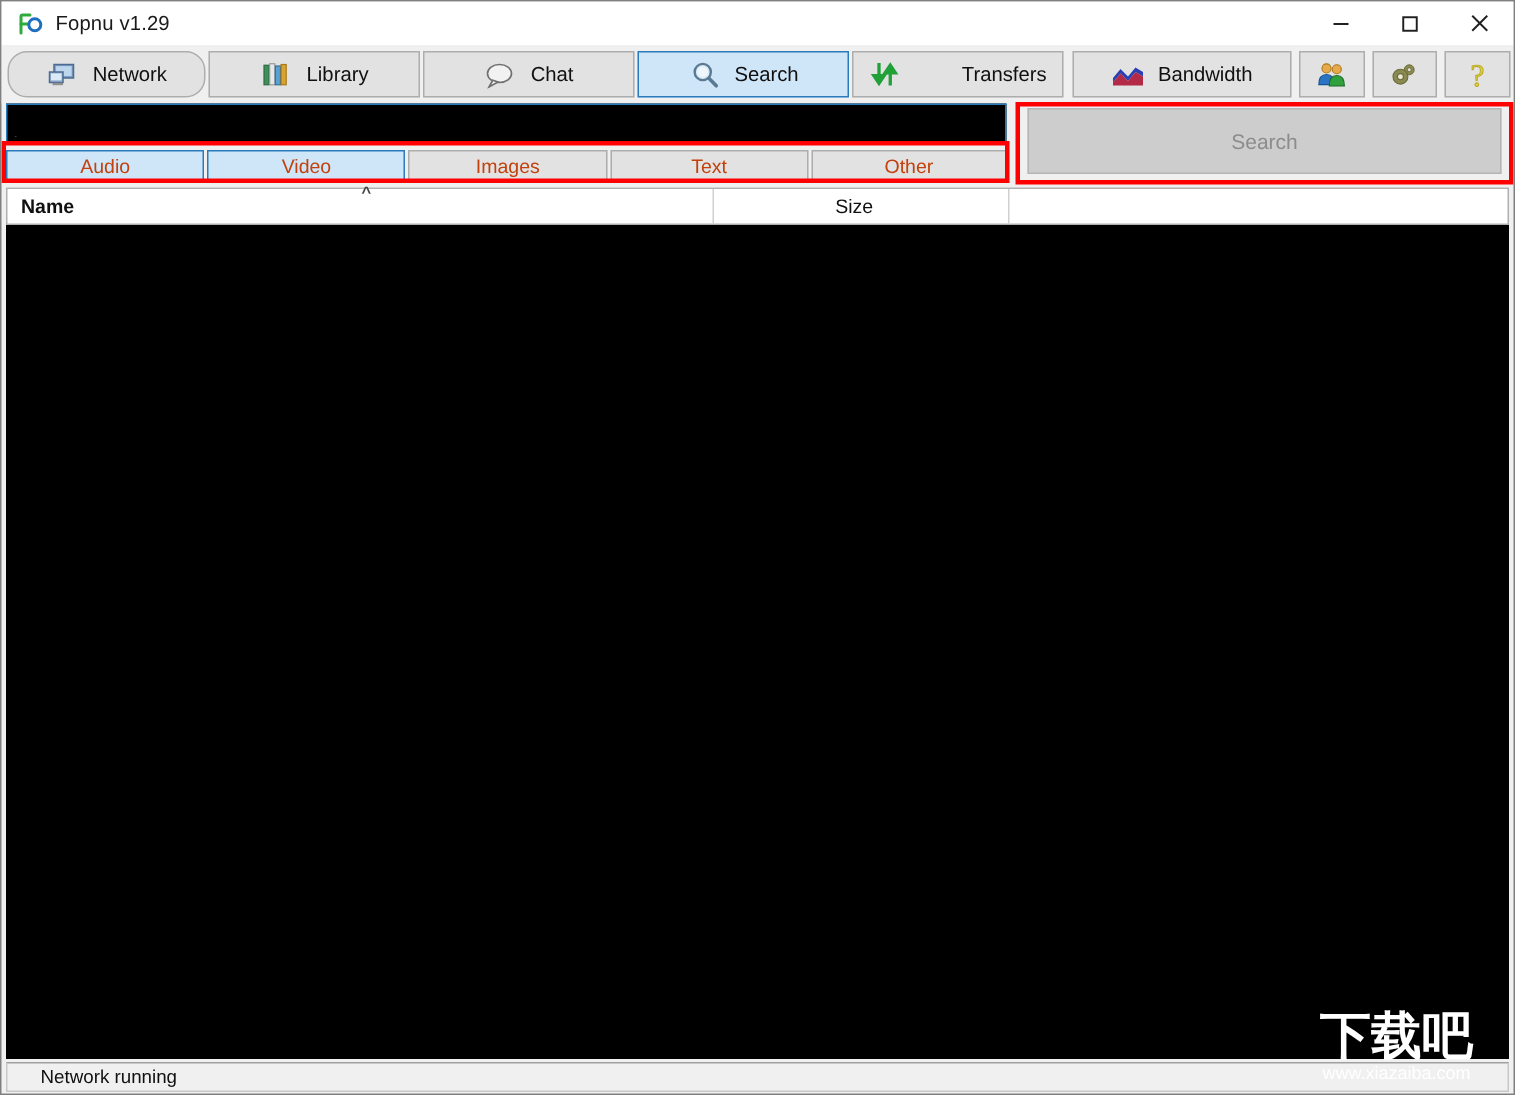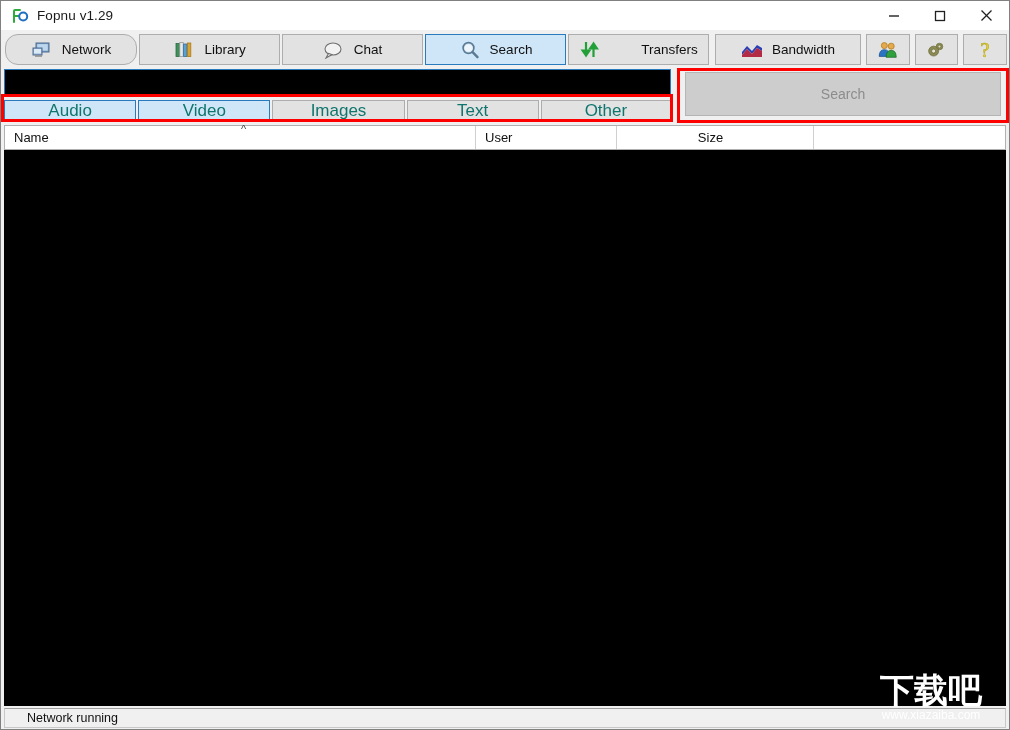--- a/index.html
+++ b/index.html
@@ -110,21 +110,21 @@
     position: absolute; left: 3px; top: 33px;
     width: 667px; height: 21px;
     display: flex;
   }
   .tab {
     height: 21px;
     box-sizing: border-box;
     background: #e2e2e2;
     border: 1px solid #adadad;
     display: flex; align-items: center; justify-content: center;
-    font-size: 17px; color: #0f766e;
+    font-size: 13px; color: #c2410c;
     margin-right: 2px;
   }
   .tab.sel {
     background: #cfe6f8;
     border: 1px solid #2a7bbd;
   }
   .tab-audio  { width: 133px; }
   .tab-video  { width: 133px; }
   .tab-images { width: 133px; }
   .tab-text   { width: 133px; }
@@ -163,21 +163,21 @@
     font-size: 13px;
     color: #101010;
   }
   .col {
     height: 23px;
     position: relative;
     box-sizing: border-box;
     display: flex; align-items: center;
     border-right: 1px solid #d0d0d0;
   }
-  .col-name { width: 471px; padding-left: 9px; }
+  .col-name { width: 471px; padding-left: 9px; font-weight: bold; }
   .col-user { width: 141px; padding-left: 9px; }
   .col-size { width: 197px; justify-content: center; padding-right: 9px; }
   .col-pad  { flex: 1; border-right: none; }
   .sortmark {
     position: absolute; left: 236px; top: -2px;
     font-size: 11px; color: #444444; line-height: 10px;
   }
 
   
   .listbody {
@@ -380,23 +380,20 @@
   </div>
 
   <div class="redbox redbox-tabs"></div>
   <div class="redbox redbox-search"></div>
 
   <div class="listheader">
     <div class="col col-name">
       <span>Name</span>
       <span class="sortmark">^</span>
     </div>
-    <div class="col col-user">
-      <span>User</span>
-    </div>
     <div class="col col-size">
       <span>Size</span>
     </div>
     <div class="col col-pad"></div>
   </div>
 
   <div class="listbody"></div>
 
   <div class="watermark">
     <svg width="146" height="58" viewBox="0 0 146 58">

